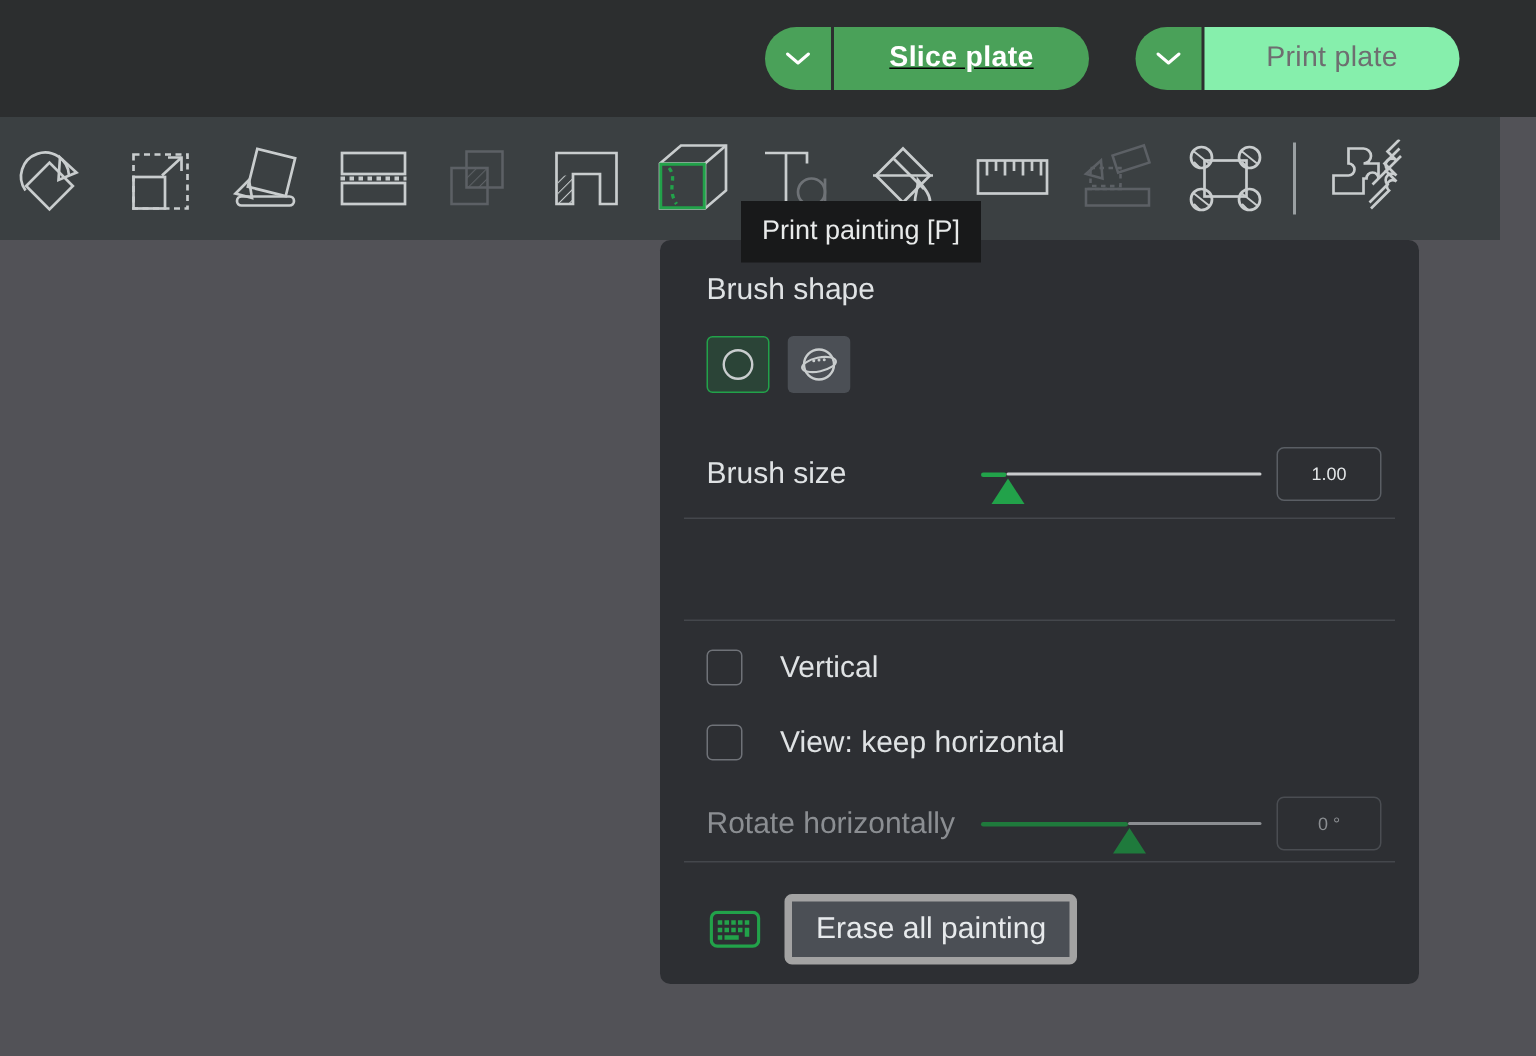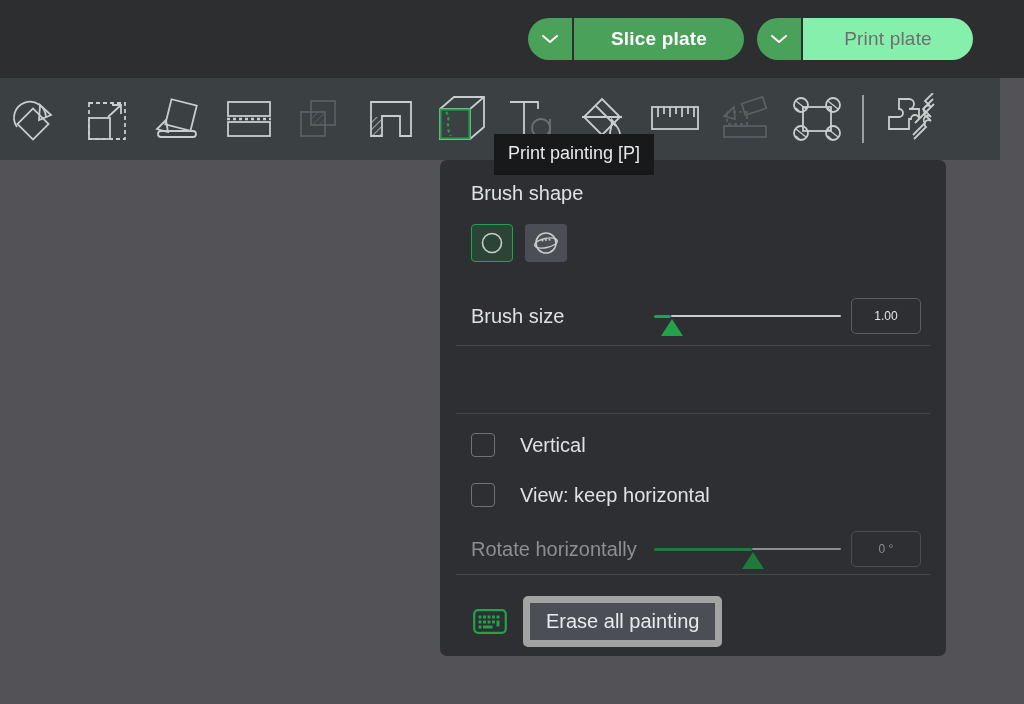--- a/index.html
+++ b/index.html
@@ -9,21 +9,21 @@
     font-family:"Liberation Sans", sans-serif;
   }
   #app { position:relative; width:1024px; height:704px; background:#525257; }
 
   
   .topbar {
     position:absolute; left:0; top:0; width:1024px; height:78px;
     background:#2c2e2f;
   }
   .plate-group { position:absolute; display:flex; align-items:stretch; height:42px; }
-  .plate-group.slice { left:528px; top:18px; }
+  .plate-group.slice { left:510px; top:18px;text-decoration:underline; }
   .plate-group.print { left:757px; top:18px; }
 
   .chev-btn {
     width:44px; height:42px; background:#4aa159;
     border-top-left-radius:21px; border-bottom-left-radius:21px;
     display:flex; align-items:center; justify-content:center;
     cursor:pointer; border:none;
   }
   .chev-btn svg { display:block; }
   .plate-main {
@@ -109,21 +109,21 @@
 
   .cbrow { position:absolute; left:31px; display:flex; align-items:flex-end; gap:25px; cursor:pointer;}
   .cbox {
     width:24px; height:24px; border:1px solid #6f7278; border-radius:4px; background:transparent;
   }
   .cblabel { font-size:20px; color:#dfe2e4; }
 
   .erase-row { position:absolute; left:31px; top:436px; display:flex; align-items:center; gap:14px; }
   .kbd-icon { width:38px; height:28px; display:flex; align-items:center; justify-content:center; }
   .erase-btn {
-    background:#4b4f55; border:7px solid #a3a3a3; border-radius:5px;
+    background:#4b4f55; border:5px solid #a3a3a3; border-radius:5px;
     padding:7px 16px; font-size:20px; color:#e7eaec; cursor:pointer;
     font-family:"Liberation Sans", sans-serif;
   }
 </style>
 </head>
 <body>
 
 <div id="app">
 
   <div class="topbar">

